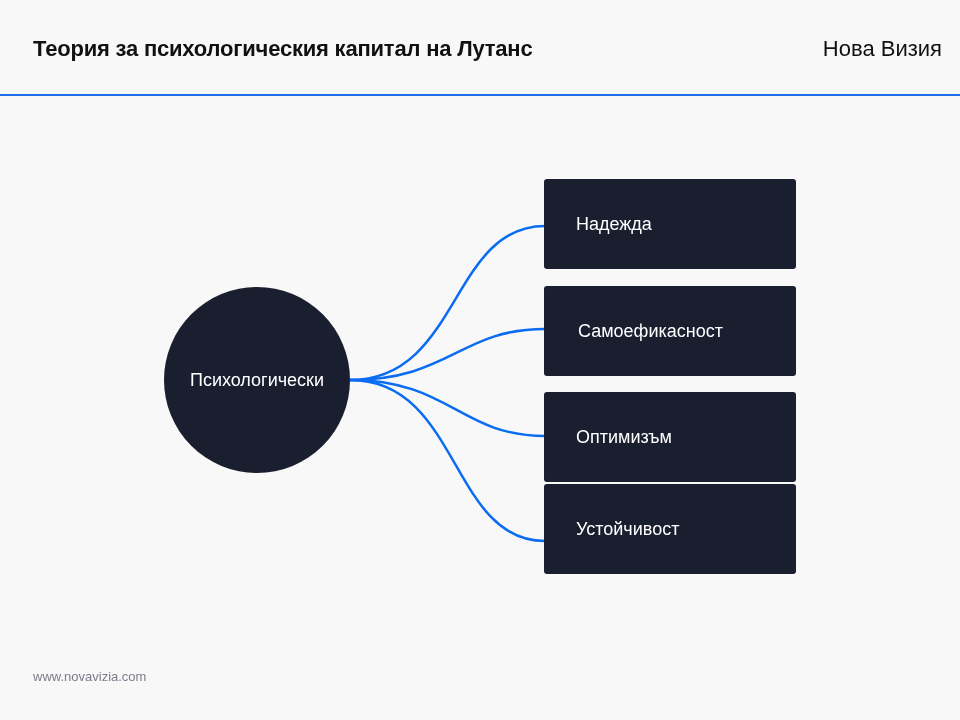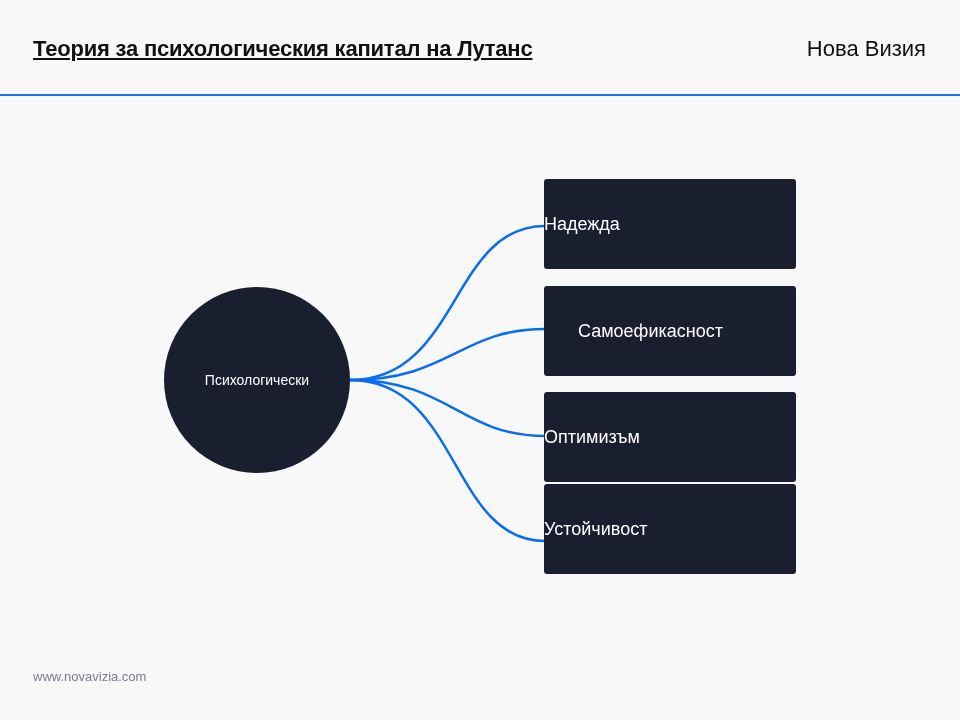--- a/index.html
+++ b/index.html
@@ -5,41 +5,40 @@
   html, body { margin: 0; padding: 0; }
   body {
     width: 960px; height: 720px; position: relative; overflow: hidden;
     background: #f8f8f8;
     font-family: "Liberation Sans", "DejaVu Sans", sans-serif;
   }
   .header-title {
     position: absolute; left: 33px; top: 36px;
     font-size: 22px; font-weight: bold; color: #111;
     letter-spacing: -0.2px;
-    text-decoration: underline;
   }
   .brand {
-    position: absolute; right: 34px; top: 36px;
+    position: absolute; right: 18px; top: 36px;
     font-size: 22px; color: #111;
   }
   .header-rule {
     position: absolute; left: 0; top: 94px; width: 960px; height: 2px;
     background: #1f6fe8;
   }
   .connectors { position: absolute; left: 0; top: 0; }
   .hub {
     position: absolute; left: 164px; top: 287px; width: 186px; height: 186px;
     border-radius: 50%; background: #1a1f30;
     display: flex; align-items: center; justify-content: center;
-    text-align: center; color: #fff; font-size: 14px; line-height: 25px;
+    text-align: center; color: #fff; font-size: 18px; line-height: 25px;
   }
   .node {
     position: absolute; left: 544px; width: 252px; height: 90px;
     background: #1a1f30; border-radius: 3px; color: #fff; font-size: 18px;
-    display: flex; align-items: center; box-sizing: border-box; 
+    display: flex; align-items: center; box-sizing: border-box; padding-left: 32px;
   }
   .footer {
     position: absolute; left: 33px; top: 669px;
     font-size: 13px; color: #7b7d8c;
   }
 </style>
 </head>
 <body>
 
 <div class="header-title">Теория за психологическия капитал на Лутанс</div>

